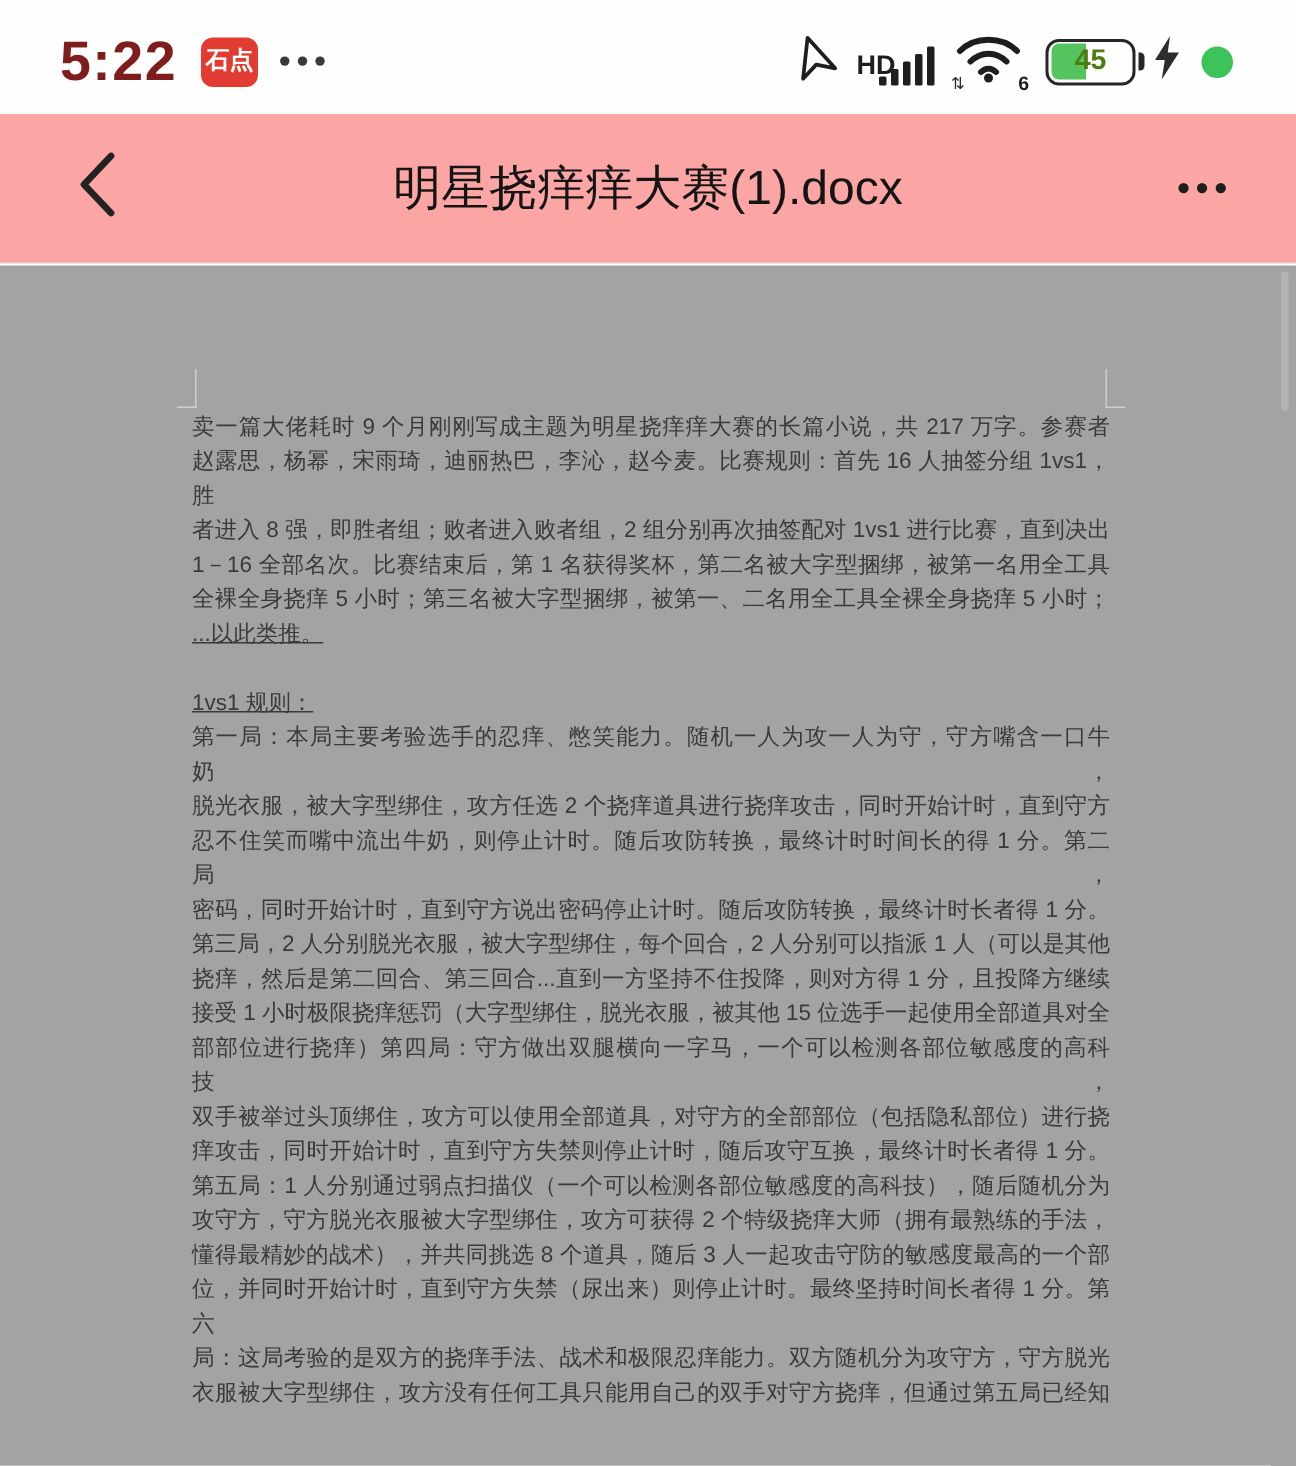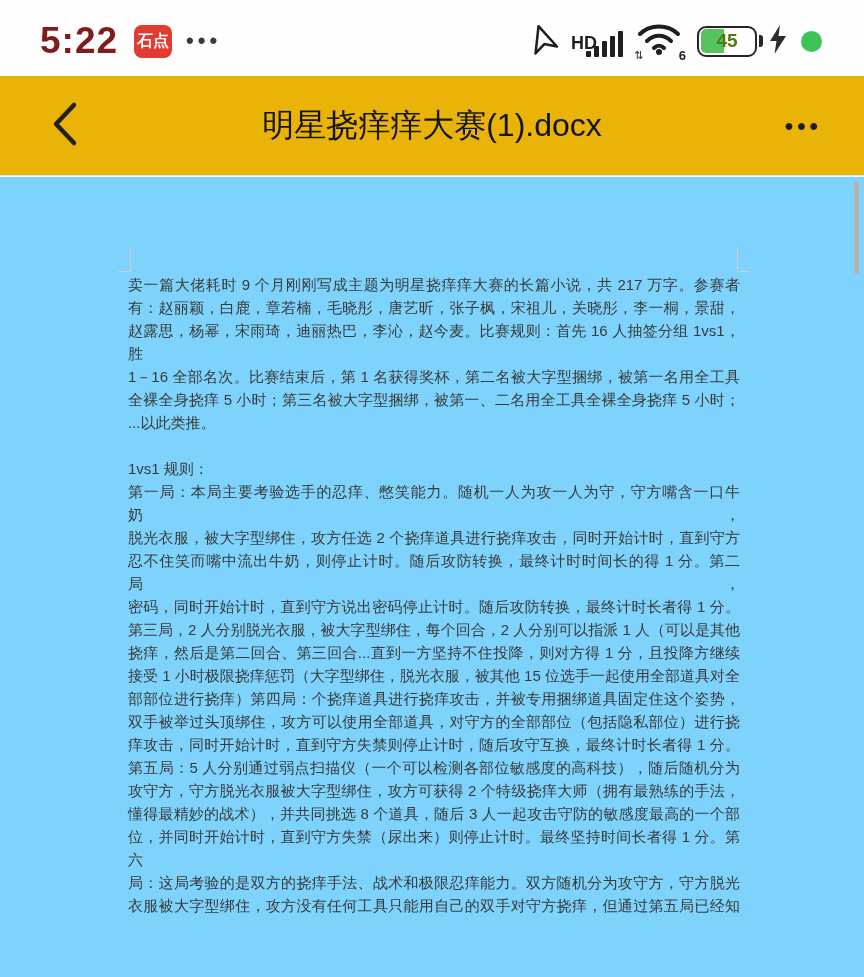--- a/index.html
+++ b/index.html
@@ -52,51 +52,51 @@
   .battery-num { position:relative; font-size:19px; font-weight:700; color:#4d7c0f; }
   .battery-nub {
     position:absolute; right:-8px; top:50%; transform:translateY(-50%);
     width:4px; height:12px; background:#262626; border-radius:0 3px 3px 0;
   }
   .green-dot { width:21px; height:21px; border-radius:50%; background:#3cc45a; }
 
   
   .nav-bar {
     position:absolute; top:76px; left:0; right:0; height:100px;
-    background:#eab308;
+    background:#fca5a5;
     border-bottom:1px solid #e6e6e6;
     display:flex; align-items:center;
   }
   .nav-back { width:100px; height:100%; display:flex; align-items:center; padding-left:48px; cursor:pointer; }
   .nav-title {
     position:absolute; left:50%; top:50%; transform:translate(-50%,-50%);
     font-size:32px; color:#141414; font-weight:400; white-space:nowrap;
   }
   .nav-more {
     margin-left:auto; padding-right:42px; height:100%;
     display:flex; align-items:center; cursor:pointer;
     font-size:24px; font-weight:900; letter-spacing:4px; color:#1e1e1e;
   }
 
   
-  .doc-area { position:absolute; top:177px; left:0; right:0; bottom:0; background:#7dd3fc; }
+  .doc-area { position:absolute; top:177px; left:0; right:0; bottom:0; background:#a3a3a3; }
   .scroll-thumb {
     position:absolute; right:5px; top:4px; width:5px; height:93px;
     background:#b3b3b3; border-radius:3px;
   }
   .corner-mark { position:absolute; width:13px; height:26px; }
   .corner-mark.left  { left:118px; top:246px; border-right:1px solid #cdcdcd; border-bottom:1px solid #cdcdcd; }
   .corner-mark.right { left:737px; top:246px; border-left:1px solid #cdcdcd; border-bottom:1px solid #cdcdcd; }
 
   .doc-text {
     position:absolute; left:128px; top:273px; width:612px;
     font-size:15px; line-height:23px; color:#3a3a3a;
   }
   .doc-text .line { text-align:justify; text-align-last:justify; }
-  .doc-text .line.no-fill { text-align-last:left; }
+  .doc-text .line.no-fill { text-align-last:left;text-decoration:underline; }
   .doc-text .spacer { height:23px; }
 </style>
 </head>
 <body>
 
 <div class="status-bar">
   <span class="sb-time">5:22</span>
   <span class="sb-badge">石点</span>
   <span class="sb-dots">•••</span>
 
@@ -156,37 +156,37 @@
   <div class="nav-title">明星挠痒痒大赛(1).docx</div>
   <div class="nav-more">•••</div>
 </div>
 
 <div class="doc-area">
   <div class="scroll-thumb"></div>
   <div class="corner-mark left" style="top:69px"></div>
   <div class="corner-mark right" style="top:69px"></div>
   <div class="doc-text" id="doc-text" style="top:96px">
       <div class="line">卖一篇大佬耗时 9 个月刚刚写成主题为明星挠痒痒大赛的长篇小说，共 217 万字。参赛者</div>
-      <div class="line">有：赵丽颖，白鹿，章若楠，毛晓彤，唐艺昕，张子枫，宋祖儿，关晓彤，李一桐，景甜，</div>
       <div class="line">赵露思，杨幂，宋雨琦，迪丽热巴，李沁，赵今麦。比赛规则：首先 16 人抽签分组 1vs1，胜</div>
+      <div class="line">者进入 8 强，即胜者组；败者进入败者组，2 组分别再次抽签配对 1vs1 进行比赛，直到决出</div>
       <div class="line">1－16 全部名次。比赛结束后，第 1 名获得奖杯，第二名被大字型捆绑，被第一名用全工具</div>
       <div class="line">全裸全身挠痒 5 小时；第三名被大字型捆绑，被第一、二名用全工具全裸全身挠痒 5 小时；</div>
       <div class="line no-fill">...以此类推。</div>
       <div class="spacer"></div>
       <div class="line no-fill">1vs1 规则：</div>
       <div class="line">第一局：本局主要考验选手的忍痒、憋笑能力。随机一人为攻一人为守，守方嘴含一口牛奶，</div>
       <div class="line">脱光衣服，被大字型绑住，攻方任选 2 个挠痒道具进行挠痒攻击，同时开始计时，直到守方</div>
       <div class="line">忍不住笑而嘴中流出牛奶，则停止计时。随后攻防转换，最终计时时间长的得 1 分。第二局，</div>
       <div class="line">密码，同时开始计时，直到守方说出密码停止计时。随后攻防转换，最终计时长者得 1 分。</div>
       <div class="line">第三局，2 人分别脱光衣服，被大字型绑住，每个回合，2 人分别可以指派 1 人（可以是其他</div>
       <div class="line">挠痒，然后是第二回合、第三回合...直到一方坚持不住投降，则对方得 1 分，且投降方继续</div>
       <div class="line">接受 1 小时极限挠痒惩罚（大字型绑住，脱光衣服，被其他 15 位选手一起使用全部道具对全</div>
-      <div class="line">部部位进行挠痒）第四局：个挠痒道具进行挠痒攻击，并被专用捆绑道具固定住这个姿势，</div>
+      <div class="line">部部位进行挠痒）第四局：守方做出双腿横向一字马，一个可以检测各部位敏感度的高科技，</div>
       <div class="line">双手被举过头顶绑住，攻方可以使用全部道具，对守方的全部部位（包括隐私部位）进行挠</div>
       <div class="line">痒攻击，同时开始计时，直到守方失禁则停止计时，随后攻守互换，最终计时长者得 1 分。</div>
-      <div class="line">第五局：5 人分别通过弱点扫描仪（一个可以检测各部位敏感度的高科技），随后随机分为</div>
+      <div class="line">第五局：1 人分别通过弱点扫描仪（一个可以检测各部位敏感度的高科技），随后随机分为</div>
       <div class="line">攻守方，守方脱光衣服被大字型绑住，攻方可获得 2 个特级挠痒大师（拥有最熟练的手法，</div>
       <div class="line">懂得最精妙的战术），并共同挑选 8 个道具，随后 3 人一起攻击守防的敏感度最高的一个部</div>
       <div class="line">位，并同时开始计时，直到守方失禁（尿出来）则停止计时。最终坚持时间长者得 1 分。第六</div>
       <div class="line">局：这局考验的是双方的挠痒手法、战术和极限忍痒能力。双方随机分为攻守方，守方脱光</div>
       <div class="line">衣服被大字型绑住，攻方没有任何工具只能用自己的双手对守方挠痒，但通过第五局已经知</div>
     </div>
 </div>
 
 </body></html>

